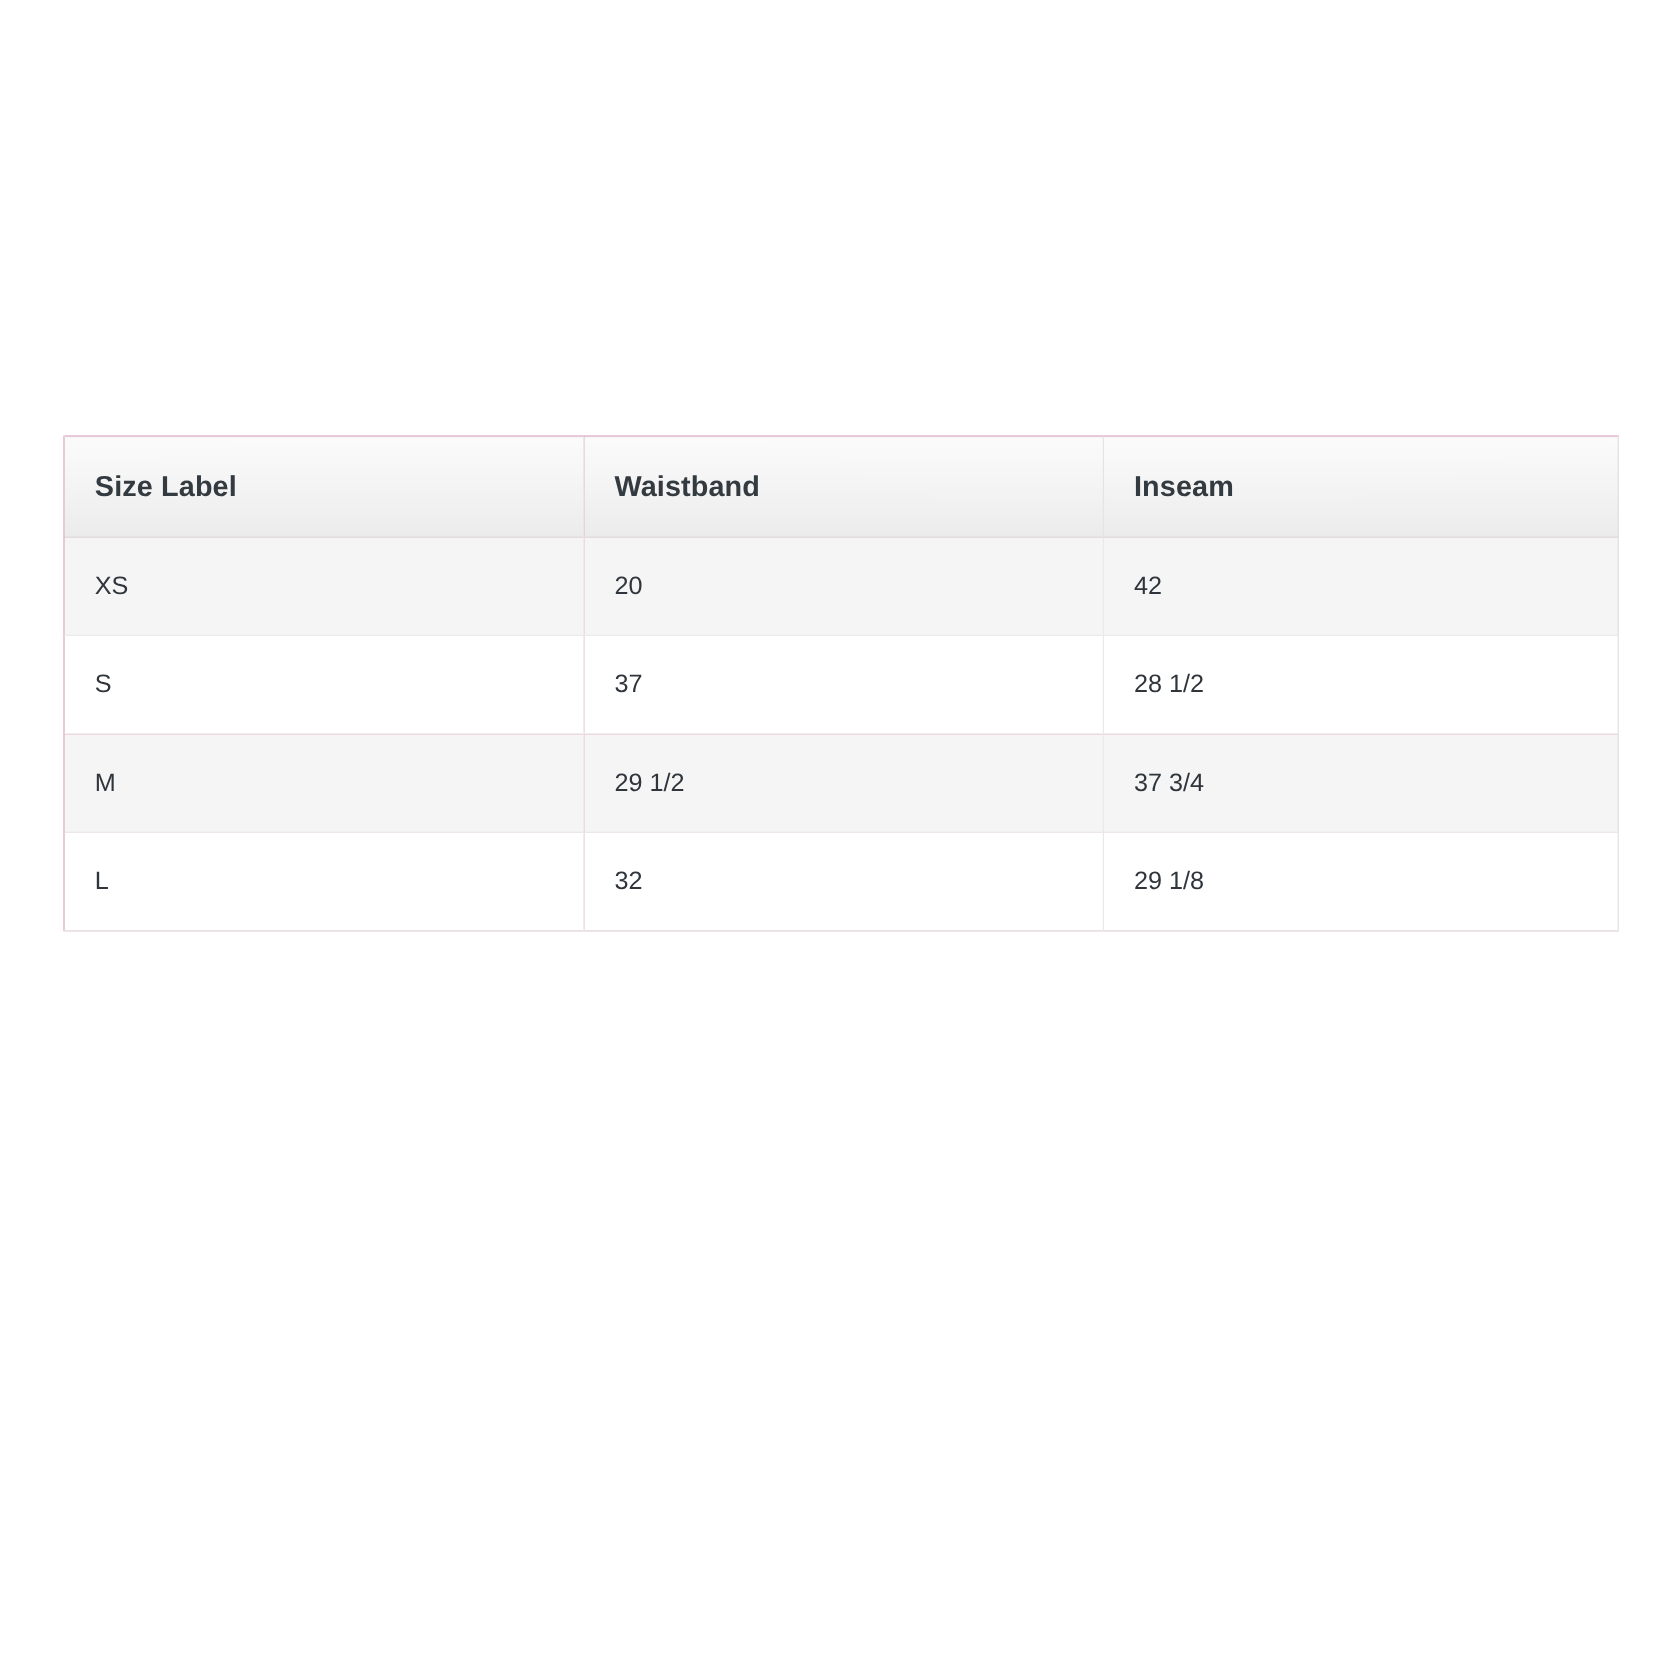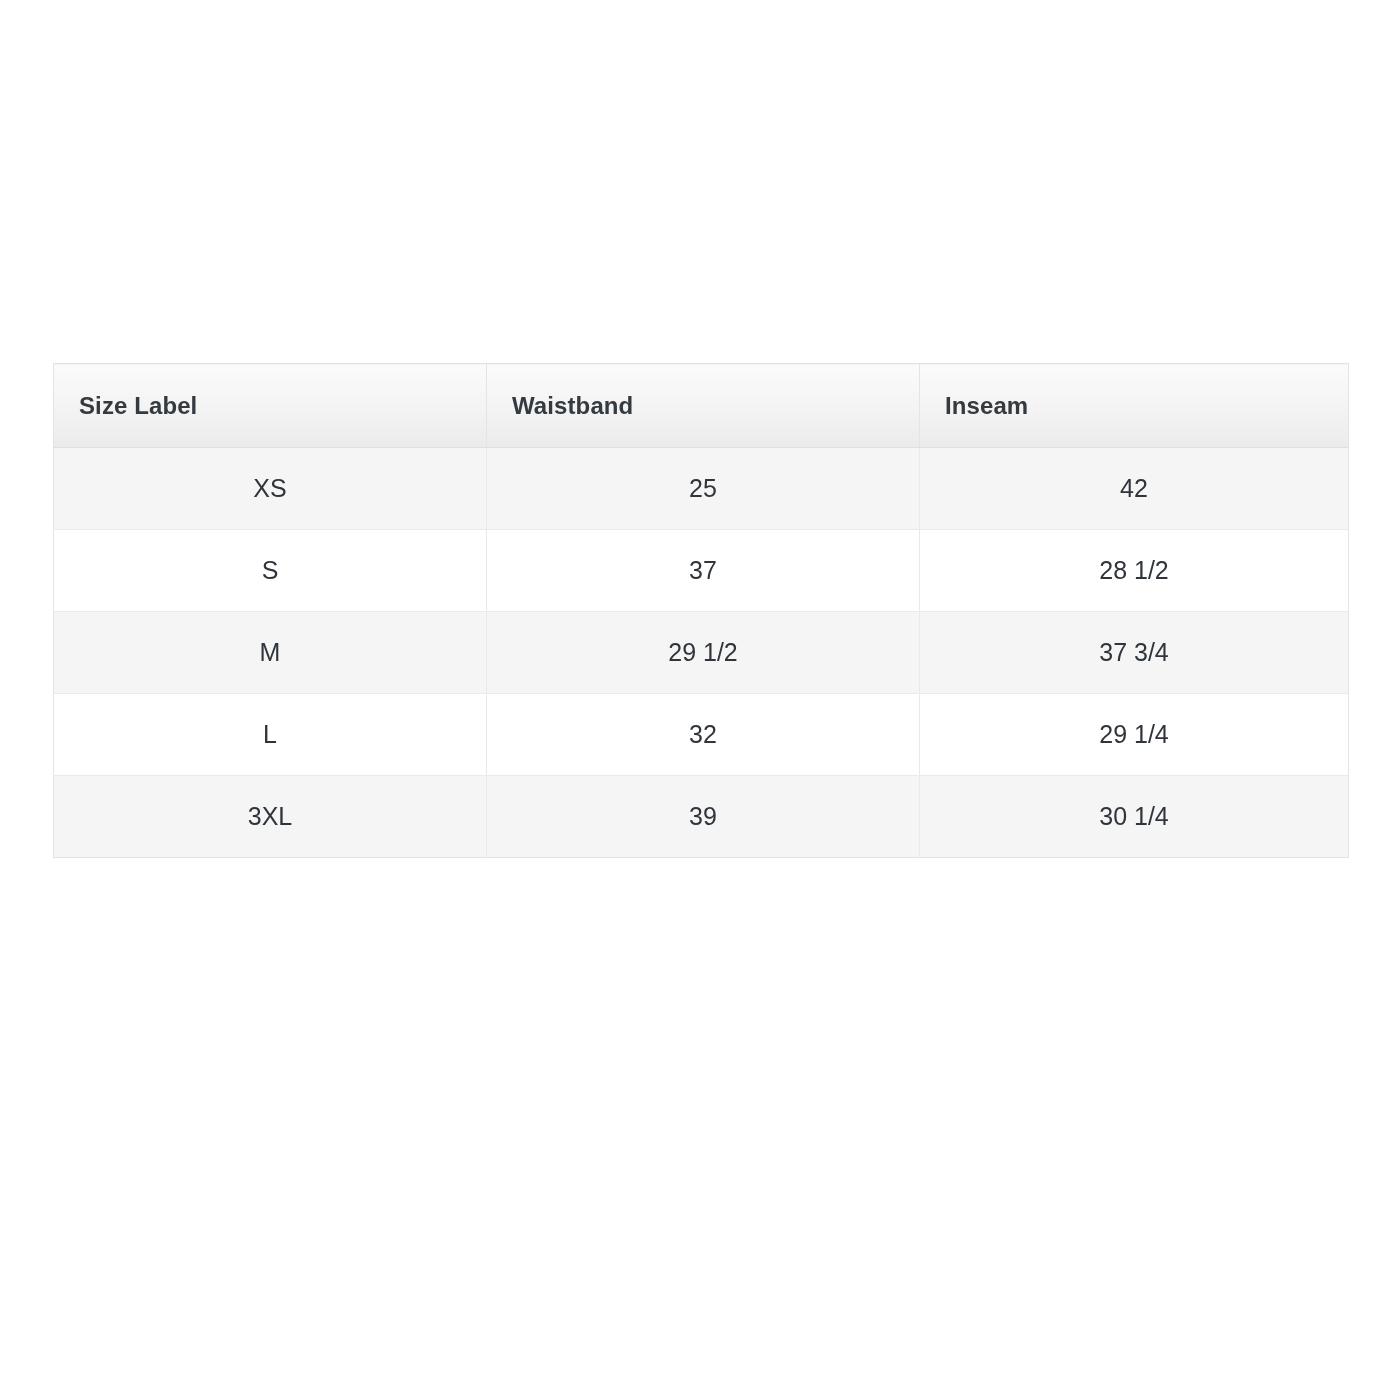--- a/index.html
+++ b/index.html
@@ -58,23 +58,23 @@
     background-image: linear-gradient(to bottom, #fbfbfb 0%, #f3f3f3 55%, #ebebeb 100%);
     border-right: 1px solid #e4e4e4;
     border-bottom: 1px solid #dfdfdf;
   }
   thead th:last-child { border-right: none; }
 
   tbody td {
     height: 82px;
     box-sizing: border-box;
     padding: 0 25px;
-    text-align: center;
+    text-align: left;
     vertical-align: middle;
-    font-size: 25px;
+    font-size: 21px;
     font-weight: normal;
     color: #2f353b;
     border-right: 1px solid #e9e9e9;
     border-bottom: 1px solid #eaeaea;
   }
   tbody td:last-child { border-right: none; }
   tbody tr:last-child td { border-bottom: none; }
 
   tbody tr:nth-child(odd) td  { background: #f5f5f5; }
   tbody tr:nth-child(even) td { background: #ffffff; }
@@ -94,40 +94,35 @@
       <thead>
         <tr>
           <th>Size Label</th>
           <th>Waistband</th>
           <th>Inseam</th>
         </tr>
       </thead>
       <tbody>
         <tr>
           <td>XS</td>
-          <td>25</td>
+          <td>20</td>
           <td>42</td>
         </tr>
         <tr>
           <td>S</td>
           <td>37</td>
           <td>28 1/2</td>
         </tr>
         <tr>
           <td>M</td>
           <td>29 1/2</td>
           <td>37 3/4</td>
         </tr>
         <tr>
           <td>L</td>
           <td>32</td>
-          <td>29 1/4</td>
-        </tr>
-        <tr>
-          <td>3XL</td>
-          <td>39</td>
-          <td>30 1/4</td>
+          <td>29 1/8</td>
         </tr>
       </tbody>
     </table>
   </div>
 
 </div>
 
 </body></html>

